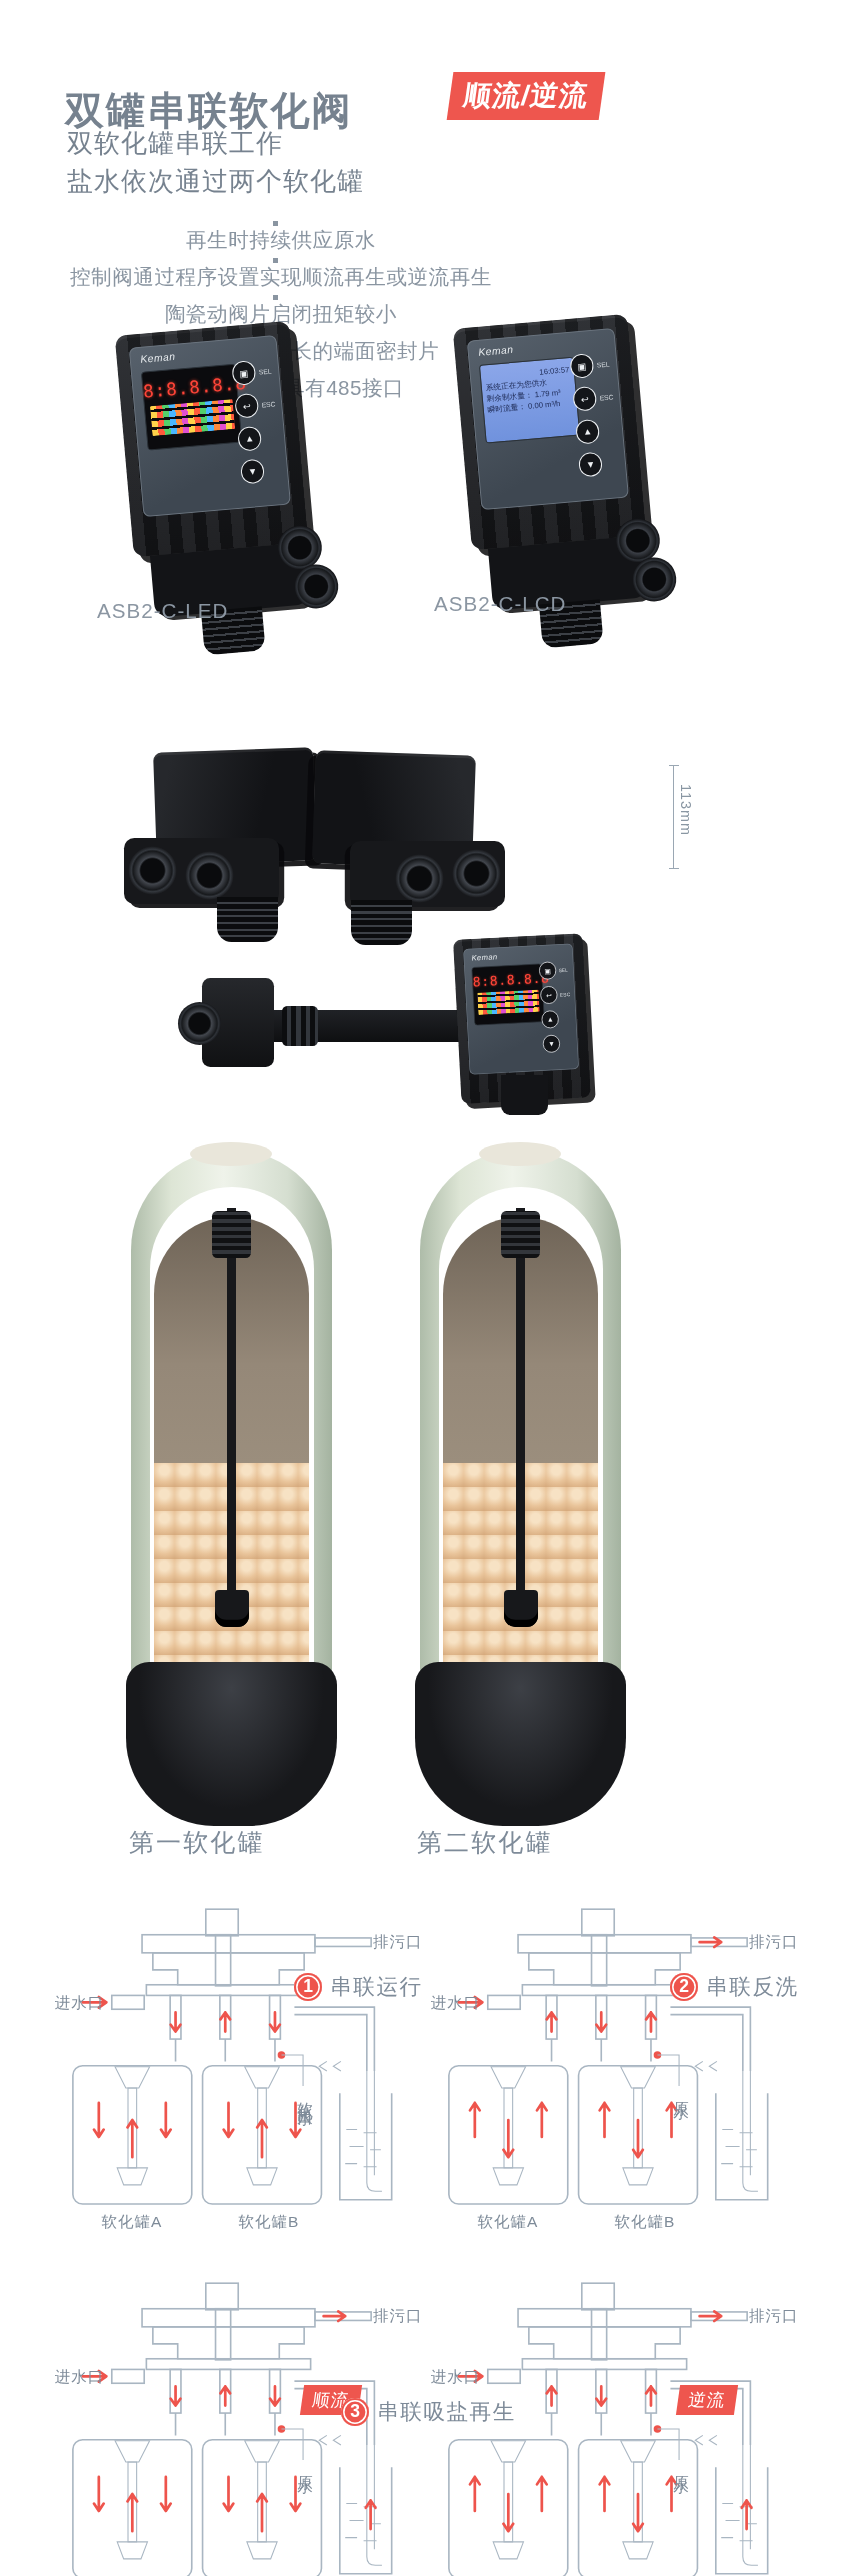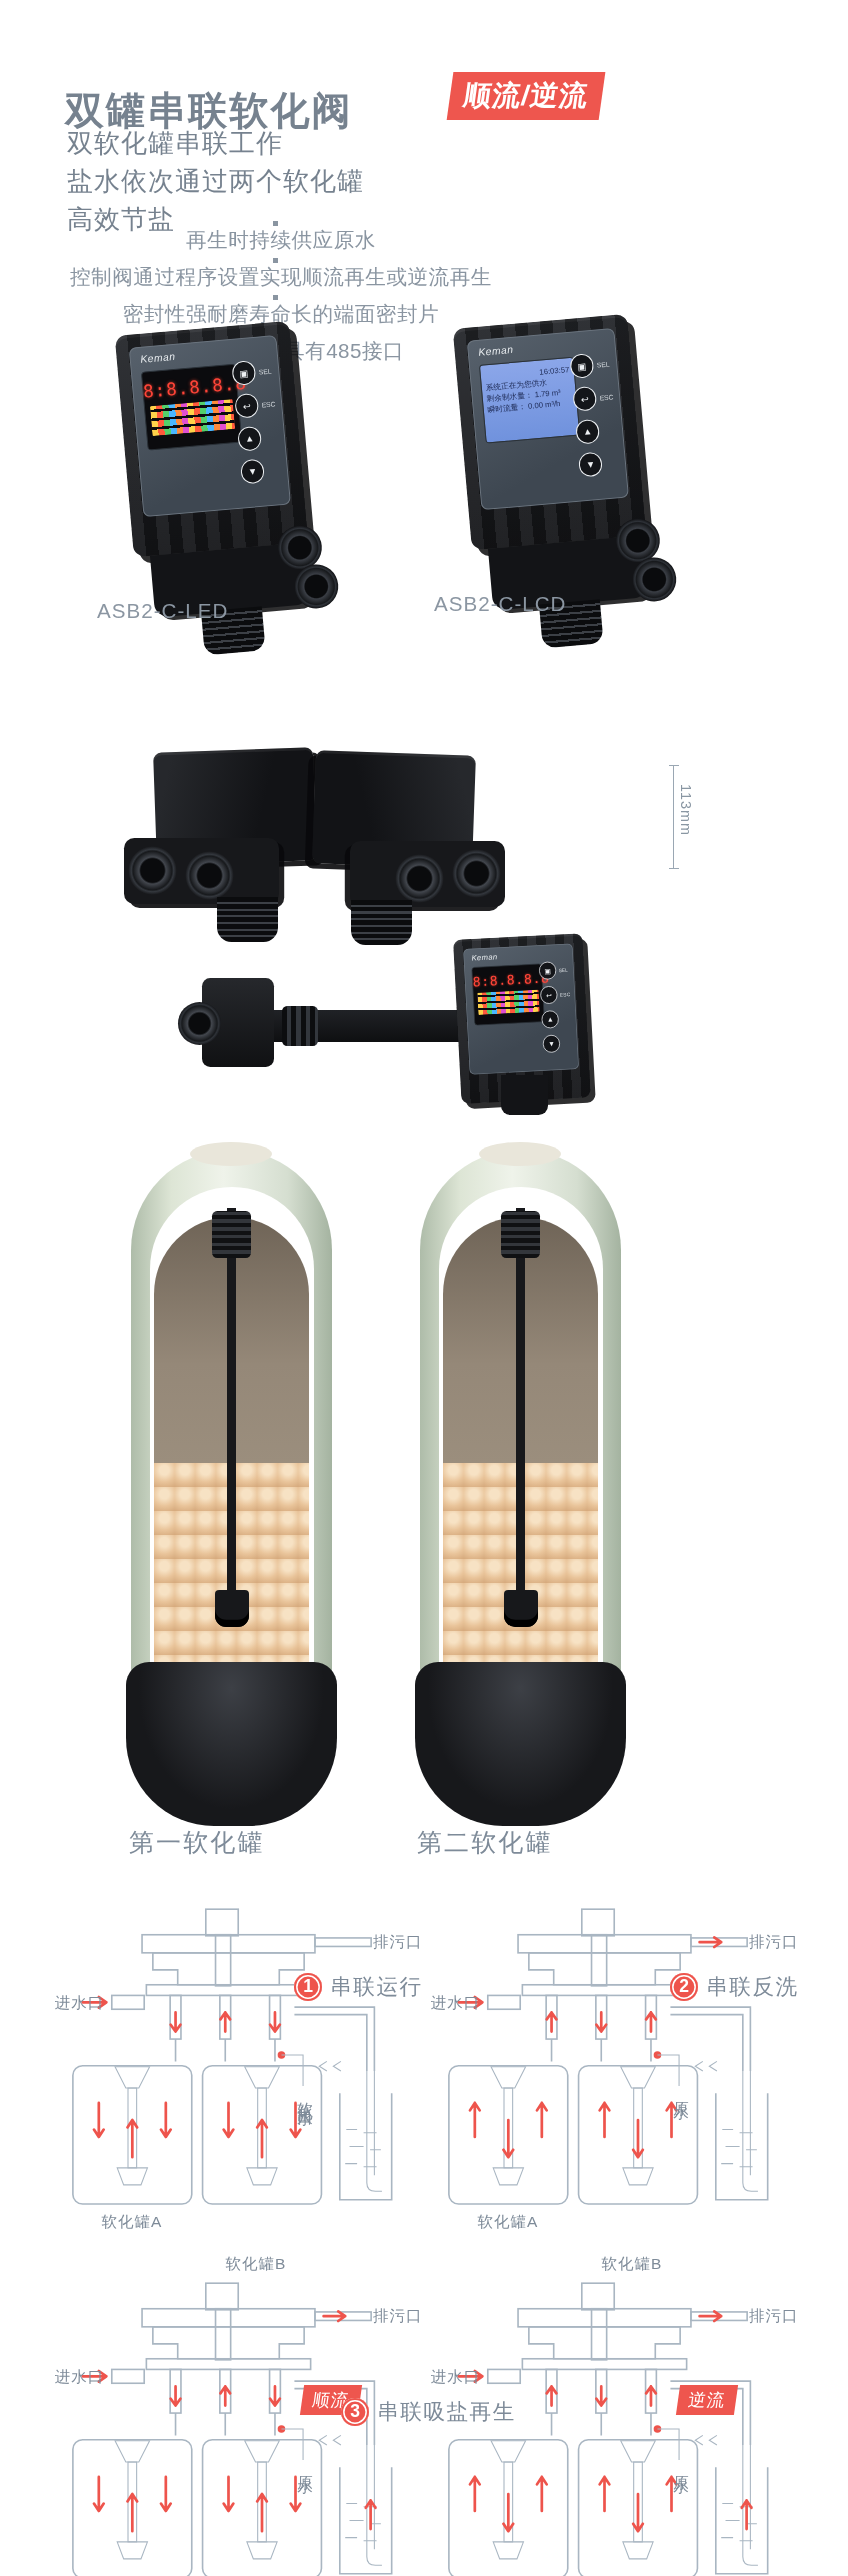--- a/index.html
+++ b/index.html
@@ -102,50 +102,53 @@
   .outer-up .g-outer-up{display:inline;}
   .center-up .g-center-up{display:inline;}
   .center-down .g-center-down{display:inline;}
   .drain-on .g-drain{display:inline;}
   .brine-up .g-brine-up{display:inline;}
   .lab{position:absolute;font-size:15.5px;color:#7e8b99;letter-spacing:1px;white-space:nowrap;}
   .lab.drain{left:312px;top:26px;}
   .lab.inlet{left:-6.2px;top:87px;}
   .lab.vert{left:233px;top:183px;writing-mode:vertical-rl;text-orientation:upright;letter-spacing:3.1px;}
   .cap{position:absolute;top:306px;width:82px;text-align:center;font-size:15.5px;color:#7e8b99;letter-spacing:1px;}
-  .capA{left:30px;} .capB{left:154px;margin-top:42px;}
+  .capA{left:30px;} .capB{left:167px;}
   .badge{position:absolute;left:233px;top:66px;display:flex;align-items:center;gap:8.2px;}
   .bnum{width:28px;height:28px;border-radius:50%;background:#ee544c;color:#fff;font-size:17.5px;font-weight:700;
     display:flex;align-items:center;justify-content:center;flex:none;
     box-shadow:inset 0 0 0 2.1px #ee544c,inset 0 0 0 3.6px #fff;}
   .btitle{font-size:21.6px;color:#7e8b99;letter-spacing:1.5px;white-space:nowrap;}
   .fbadge{position:absolute;left:241px;top:105px;background:#ee564e;color:#fff;font-size:17.5px;
     padding:3.1px 10.3px;transform:skewX(-8deg);letter-spacing:1px;}
   .rowb-badge{position:absolute;left:341px;top:2397px;}
 </style>
 </head>
 <body>
 
 <div class="page">
 
   <h1 class="h1">双罐串联软化阀</h1>
   <div class="hero-badge">顺流/逆流</div>
   <div class="sub">
     <div>双软化罐串联工作</div>
     <div>盐水依次通过两个软化罐</div>
-    <div>高效节盐</div>
   </div>
   <div class="bullets">
     <div class="bullet">
         <span class="dot"></span>
         <span>再生时持续供应原水</span>
       </div>
     <div class="bullet">
         <span class="dot"></span>
         <span>控制阀通过程序设置实现顺流再生或逆流再生</span>
+      </div>
+    <div class="bullet">
+        <span class="dot"></span>
+        <span>陶瓷动阀片启闭扭矩较小</span>
       </div>
     <div class="bullet">
         <span class="dot"></span>
         <span>密封性强耐磨寿命长的端面密封片</span>
       </div>
     <div class="bullet">
         <span class="dot"></span>
         <span>ASB2-C-LED具有485接口</span>
       </div>
   </div>

